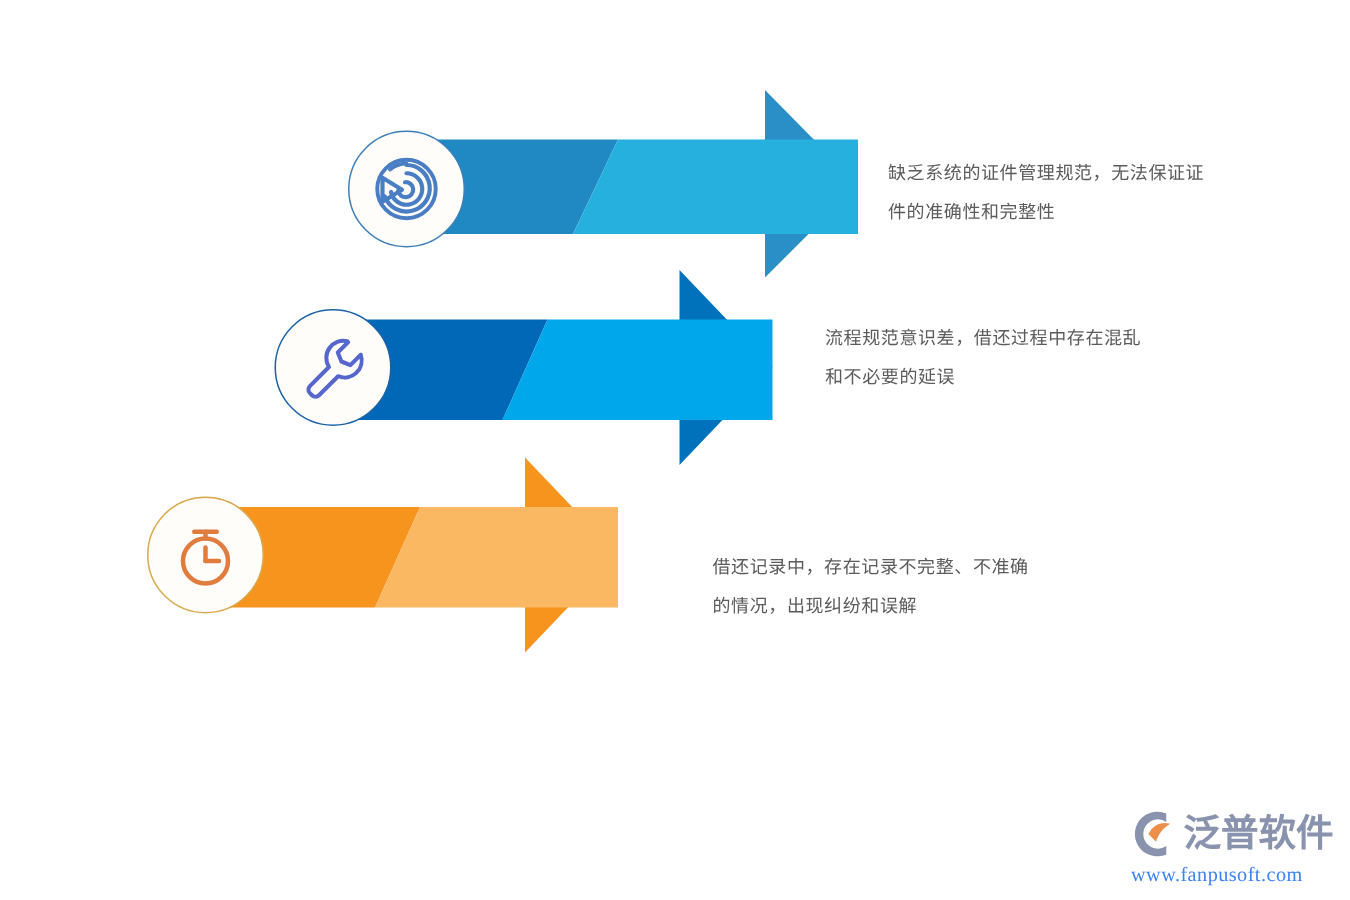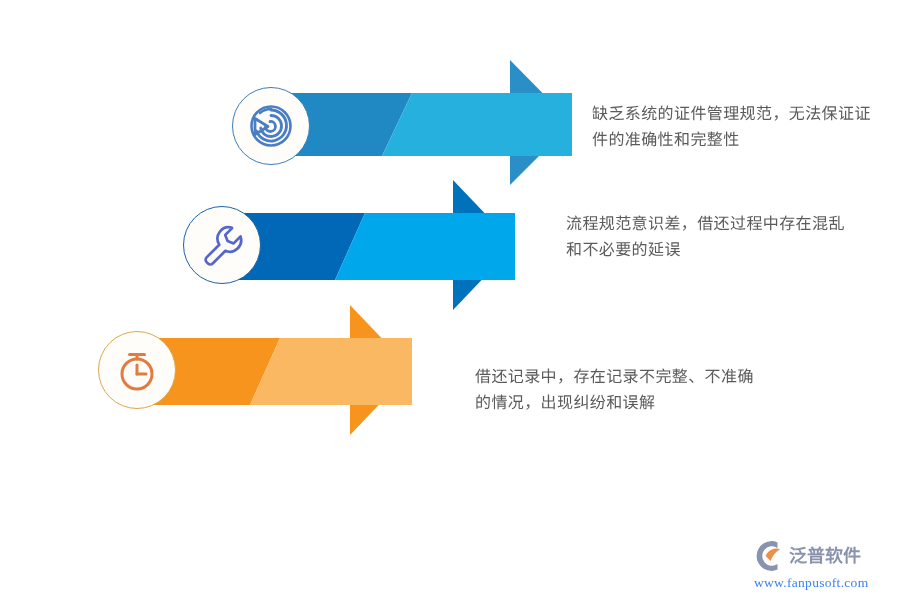--- a/index.html
+++ b/index.html
@@ -48,25 +48,25 @@
     justify-content: center;
   }
 
   .badge svg {
     display: block;
   }
 
   .caption {
     position: absolute;
     color: #5b5b5b;
-    font-size: 16px;
+    font-size: 12px;
     line-height: 26px;
     letter-spacing: 0.4px;
     white-space: pre-line;
-    font-family: Liberation Mono, monospace;
+    font-family: Liberation Sans, sans-serif;
   }
 
   
   #logo {
     position: absolute;
     left: 752px;
     top: 538px;
     width: 142px;
     height: 56px;
   }
@@ -75,21 +75,21 @@
     align-items: center;
     height: 36px;
   }
   #logo .logo-mark {
     width: 34px;
     height: 34px;
     flex: 0 0 34px;
     margin-right: 3px;
   }
   #logo .logo-word {
-    font-size: 18px;
+    font-size: 25px;
     font-weight: bold;
     color: #8a93ad;
     letter-spacing: 0px;
     font-family: "DejaVu Sans", "Liberation Sans", sans-serif;
     line-height: 30px;
   }
   #logo .logo-url {
     font-size: 13.5px;
     color: #3b82f6;
     letter-spacing: 0.3px;
@@ -139,21 +139,21 @@
       <polygon id="r2-dark" points="0,33 160,33 130,100 0,100" fill="#0068b6"></polygon>
       <polygon id="r2-light" points="160,33 310,33 310,65 310,100 130,100" fill="#00a7ea"></polygon>
     </svg>
 
     <div class="badge" style="left:-22px; top:26px; width:78px; height:78px; border:1.4px solid #1b63a8;">
       <svg width="46" height="46" viewBox="0 0 46 46">
         <path d="M32.5 5.5 a11.4 11.4 0 0 0 -12.2 17.2 L7.6 35.4 a3.3 3.3 0 0 0 0 4.7 l1.4 1.4 a3.3 3.3 0 0 0 4.7 0 L26.4 28.8 A11.4 11.4 0 0 0 41.5 14.5 L34.6 21.4 28.6 19 26.2 13 33.1 6.1 Z" fill="none" stroke="#5566cc" stroke-width="2.7" stroke-linejoin="round" stroke-linecap="round"></path>
       </svg>
     </div>
 
-    <div class="caption" style="left:345px; top:32px; width:310px;margin-left:16px;">流程规范意识差，借还过程中存在混乱
+    <div class="caption" style="left:345px; top:32px; width:310px;">流程规范意识差，借还过程中存在混乱
 和不必要的延误</div>
   </div>
 
   <div class="row" id="row3" style="left:120px; top:305px; width:350px; height:130px;">
     <svg class="arrow-svg" width="350" height="130" viewBox="0 0 350 130">
       <polygon id="r3-flap-top" points="230,0 292,65 230,65" fill="#f7941e"></polygon>
       <polygon id="r3-flap-bot" points="230,65 292,65 230,130" fill="#f7941e"></polygon>
       <polygon id="r3-dark" points="0,33 160,33 130,100 0,100" fill="#f7941e"></polygon>
       <polygon id="r3-light" points="160,33 292,33 292,65 292,100 130,100" fill="#fbb863"></polygon>
     </svg>

